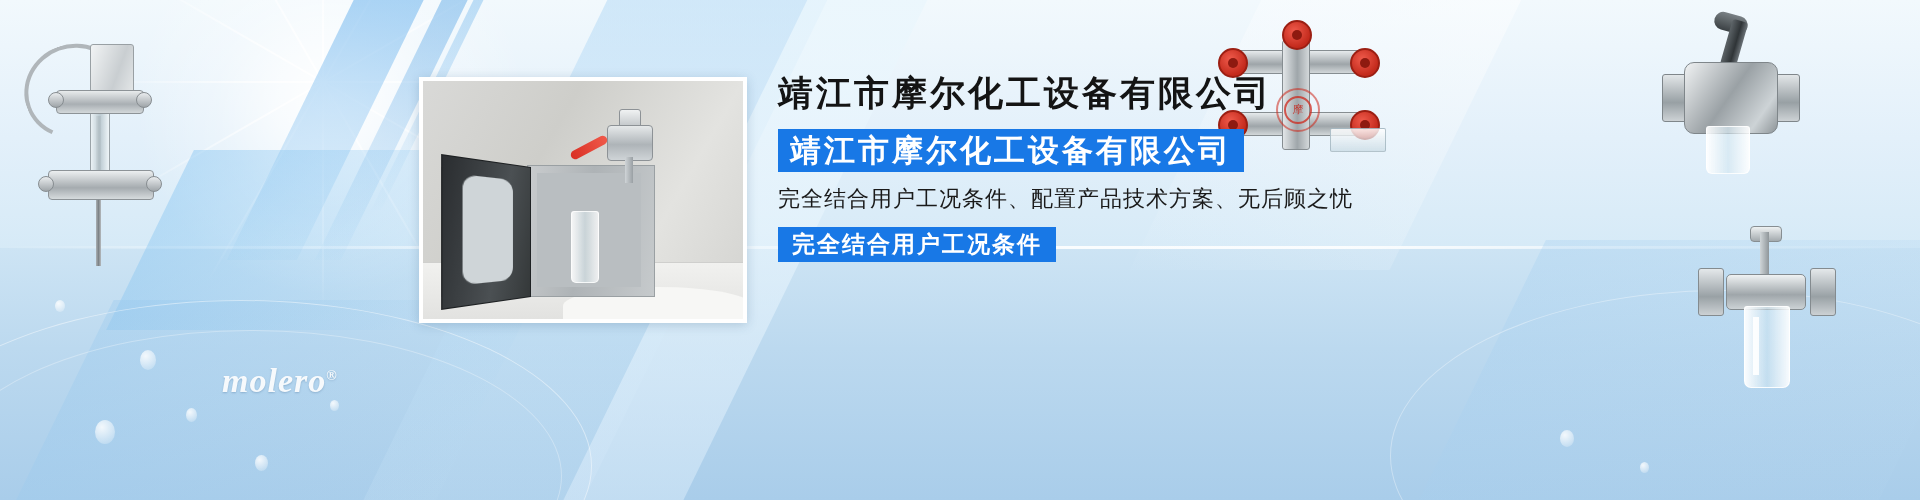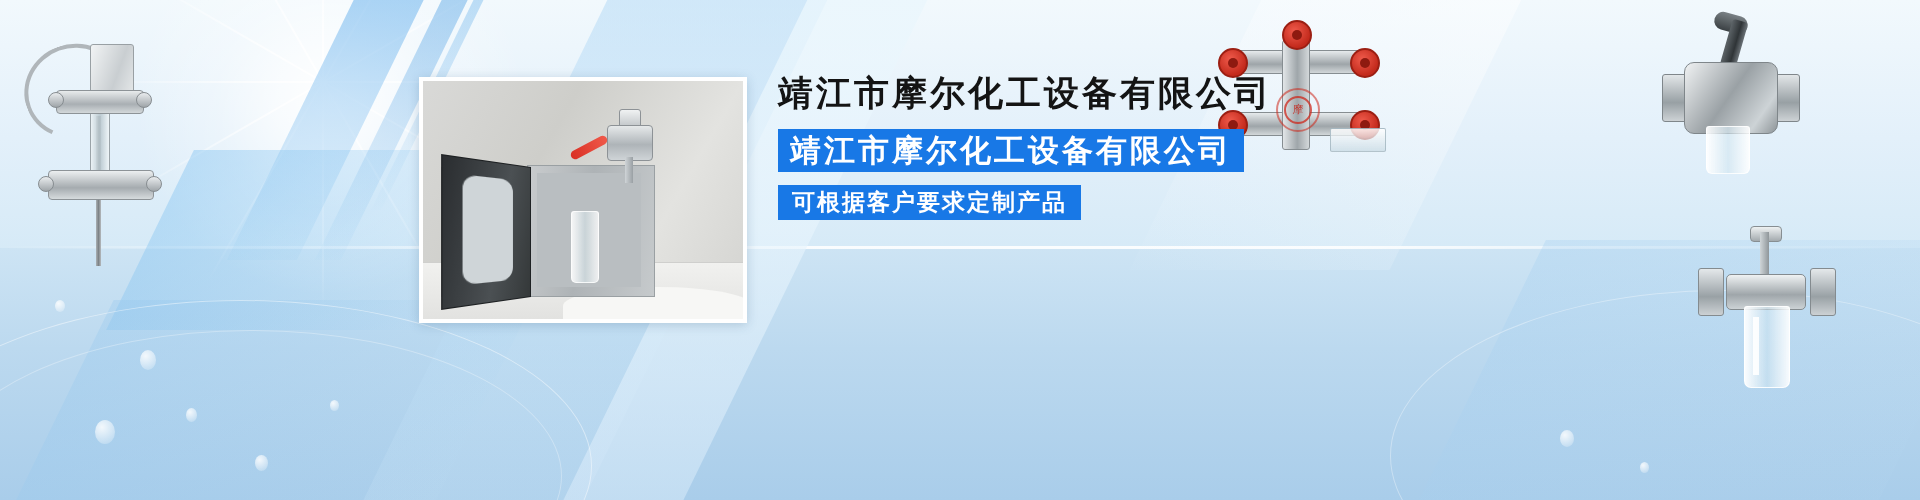--- a/index.html
+++ b/index.html
@@ -246,17 +246,19 @@
     <div class="vbr-rod"></div>
     <div class="vbr-fl vbr-fl-l"></div>
     <div class="vbr-fl vbr-fl-r"></div>
     <div class="vbr-body"></div>
     <div class="vbr-glass"></div>
   </div>
 
   <div class="copy">
     <div class="company">靖江市摩尔化工设备有限公司</div>
     <div><span class="slogan">靖江市摩尔化工设备有限公司</span></div>
-    <div><span class="custom">可根据客户要求定制产品</span></div>
-  </div>
-
+    <div class="desc">完全结合用户工况条件、配置产品技术方案、无后顾之忧</div>
+    <div><span class="custom">完全结合用户工况条件</span></div>
+  </div>
+
+  <div class="watermark"><span>molero</span><sup>®</sup></div>
 
 </div>
 
 </body></html>

